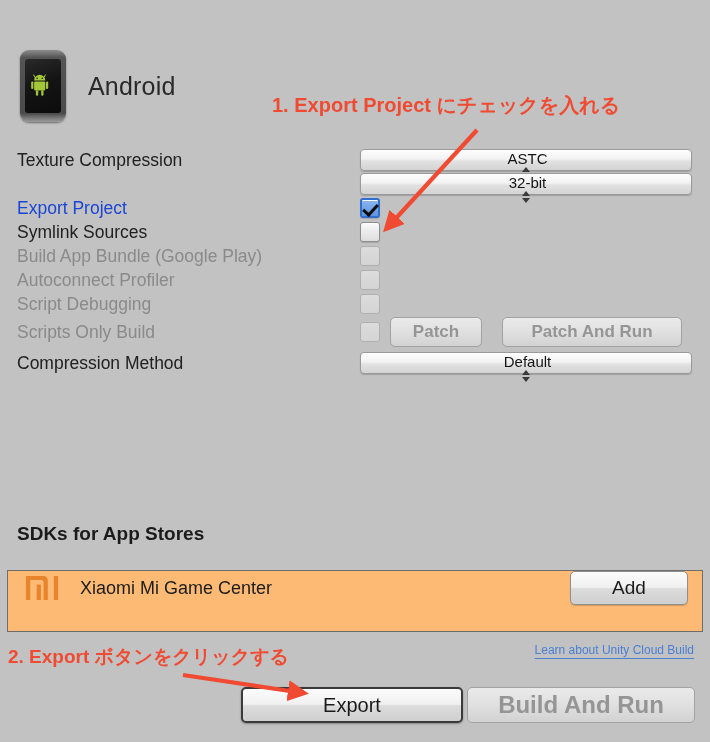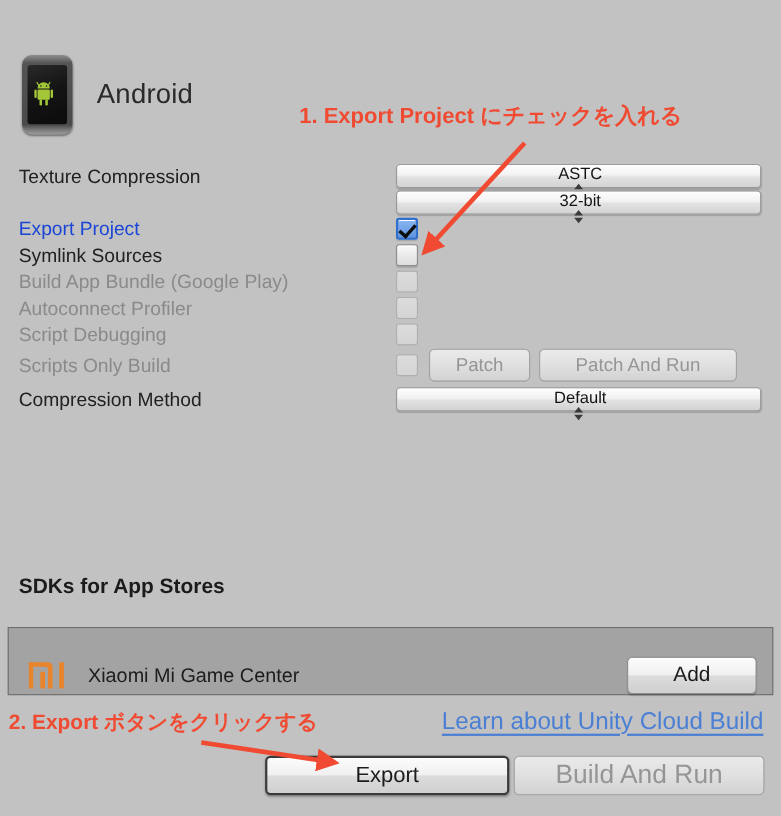--- a/index.html
+++ b/index.html
@@ -165,51 +165,52 @@
     align-items: center;
     justify-content: center;
     box-sizing: border-box;
     font-family: "Liberation Sans", sans-serif;
   }
   .btn.disabled {
     color: #959595;
     background: linear-gradient(180deg, #eaeaea 0%, #e0e0e0 50%, #d2d2d2 100%);
     border-color: #a2a2a2;
     box-shadow: none;
+    font-weight: bold;
   }
   .btn.default {
     border: 2px solid #3a3a3a;
     box-shadow: 0 1px 2px rgba(0,0,0,0.3), inset 0 1px 0 #fff;
   }
 
   .patch-btn      { width: 92px;  height: 30px; margin-left: 10px; }
-  .patch-run-btn  { width: 180px; height: 30px; margin-left: 8px; }
+  .patch-run-btn  { width: 180px; height: 30px; margin-left: 20px; }
 
   
   .section-heading {
     position: absolute;
     left: 17px;
     top: 523px;
     font-size: 19px;
     font-weight: bold;
     color: #1b1b1b;
   }
 
   
   .sdk-panel {
     position: absolute;
     left: 7px;
     top: 570px;
     width: 696px;
     height: 62px;
     box-sizing: border-box;
-    background: #a3a3a3;
+    background: #fdba74;
     border: 1px solid #6e6e6e;
     display: flex;
-    align-items: flex-end;
+    align-items: flex-start;
     padding: 0 14px 0 18px;
   }
   .sdk-row {
     display: flex;
     align-items: center;
     width: 100%;
     gap: 18px;
   }
   .mi-logo { flex: 0 0 auto; }
   .sdk-name {
@@ -217,21 +218,21 @@
     color: #1c1c1c;
     flex: 1 1 auto;
   }
   .add-btn { width: 118px; height: 34px; font-size: 19px; }
 
   
   .cloud-link {
     position: absolute;
     right: 16px;
     top: 643px;
-    font-size: 22px;
+    font-size: 12px;
     color: #4a7fd4;
     text-decoration: underline;
     text-underline-offset: 4px;
     white-space: nowrap;
   }
   .bottom-buttons {
     position: absolute;
     left: 241px;
     top: 687px;
     display: flex;

